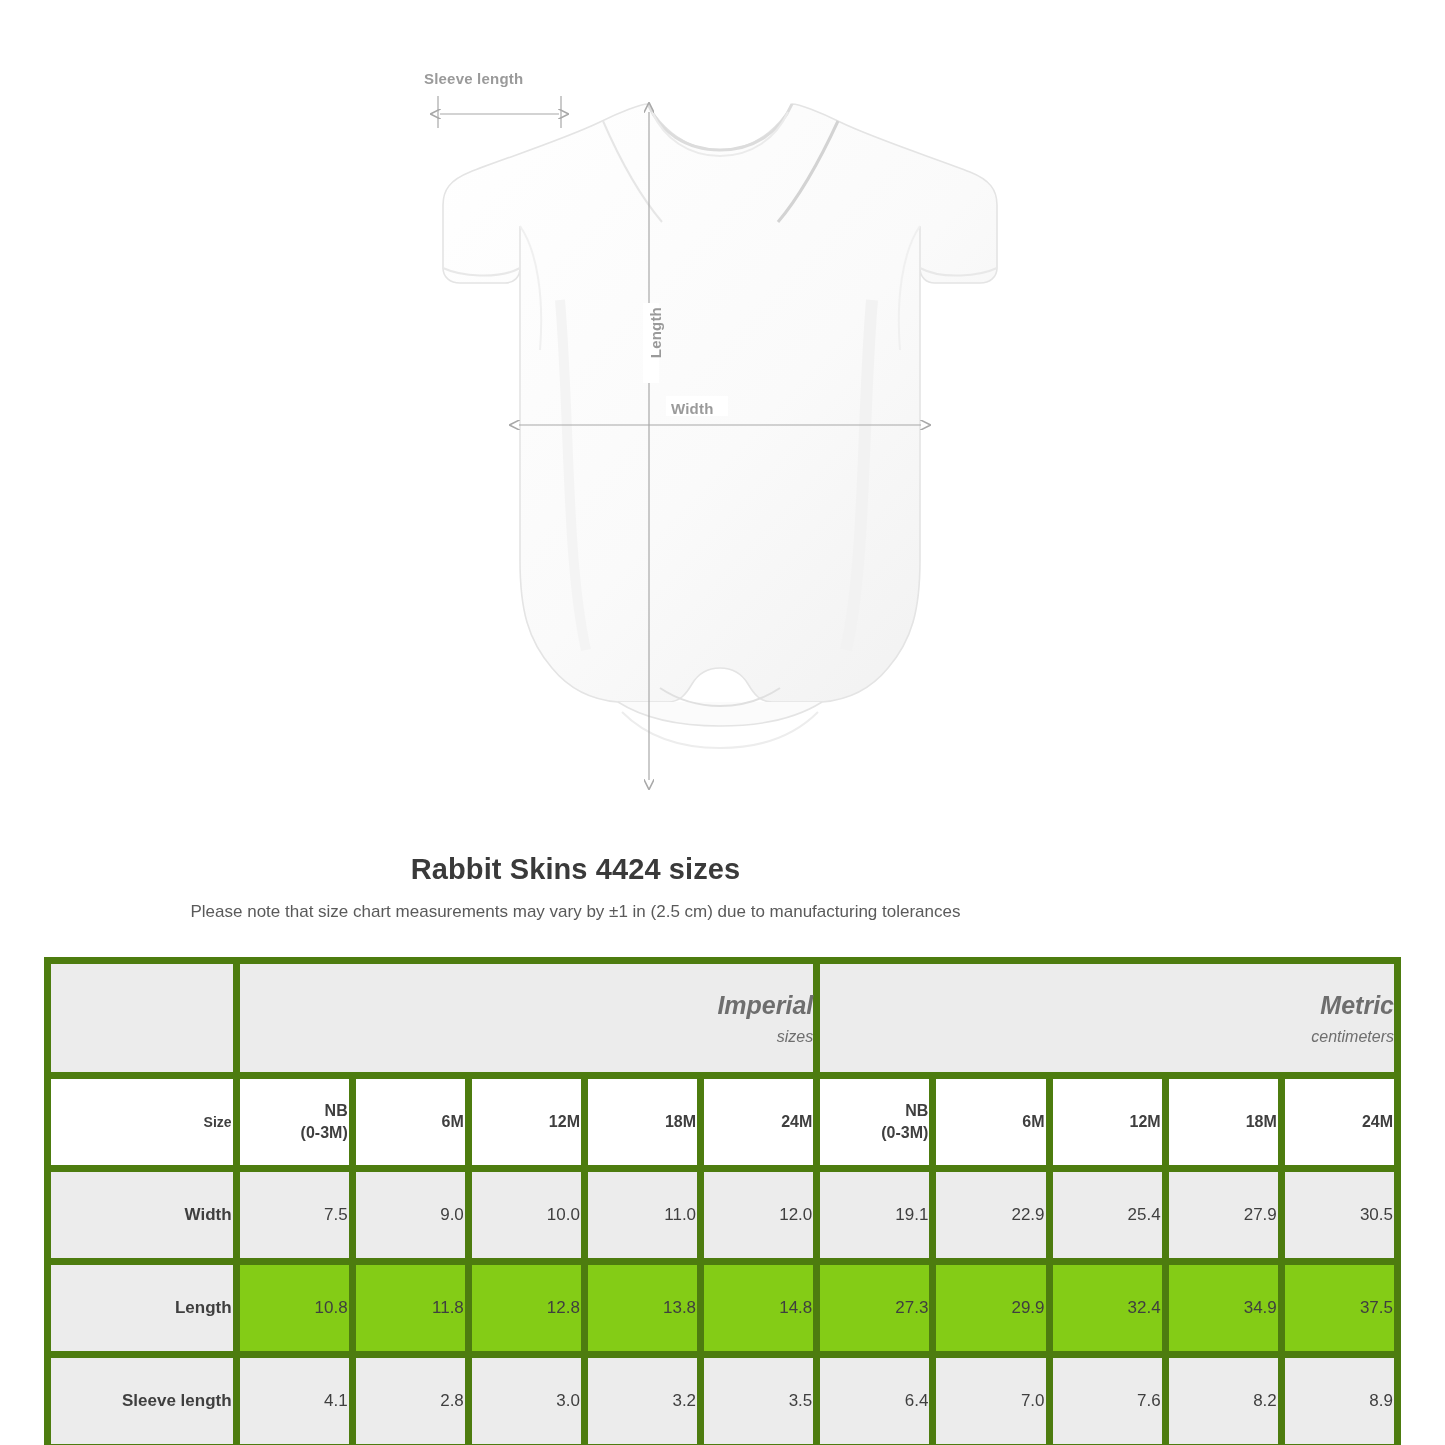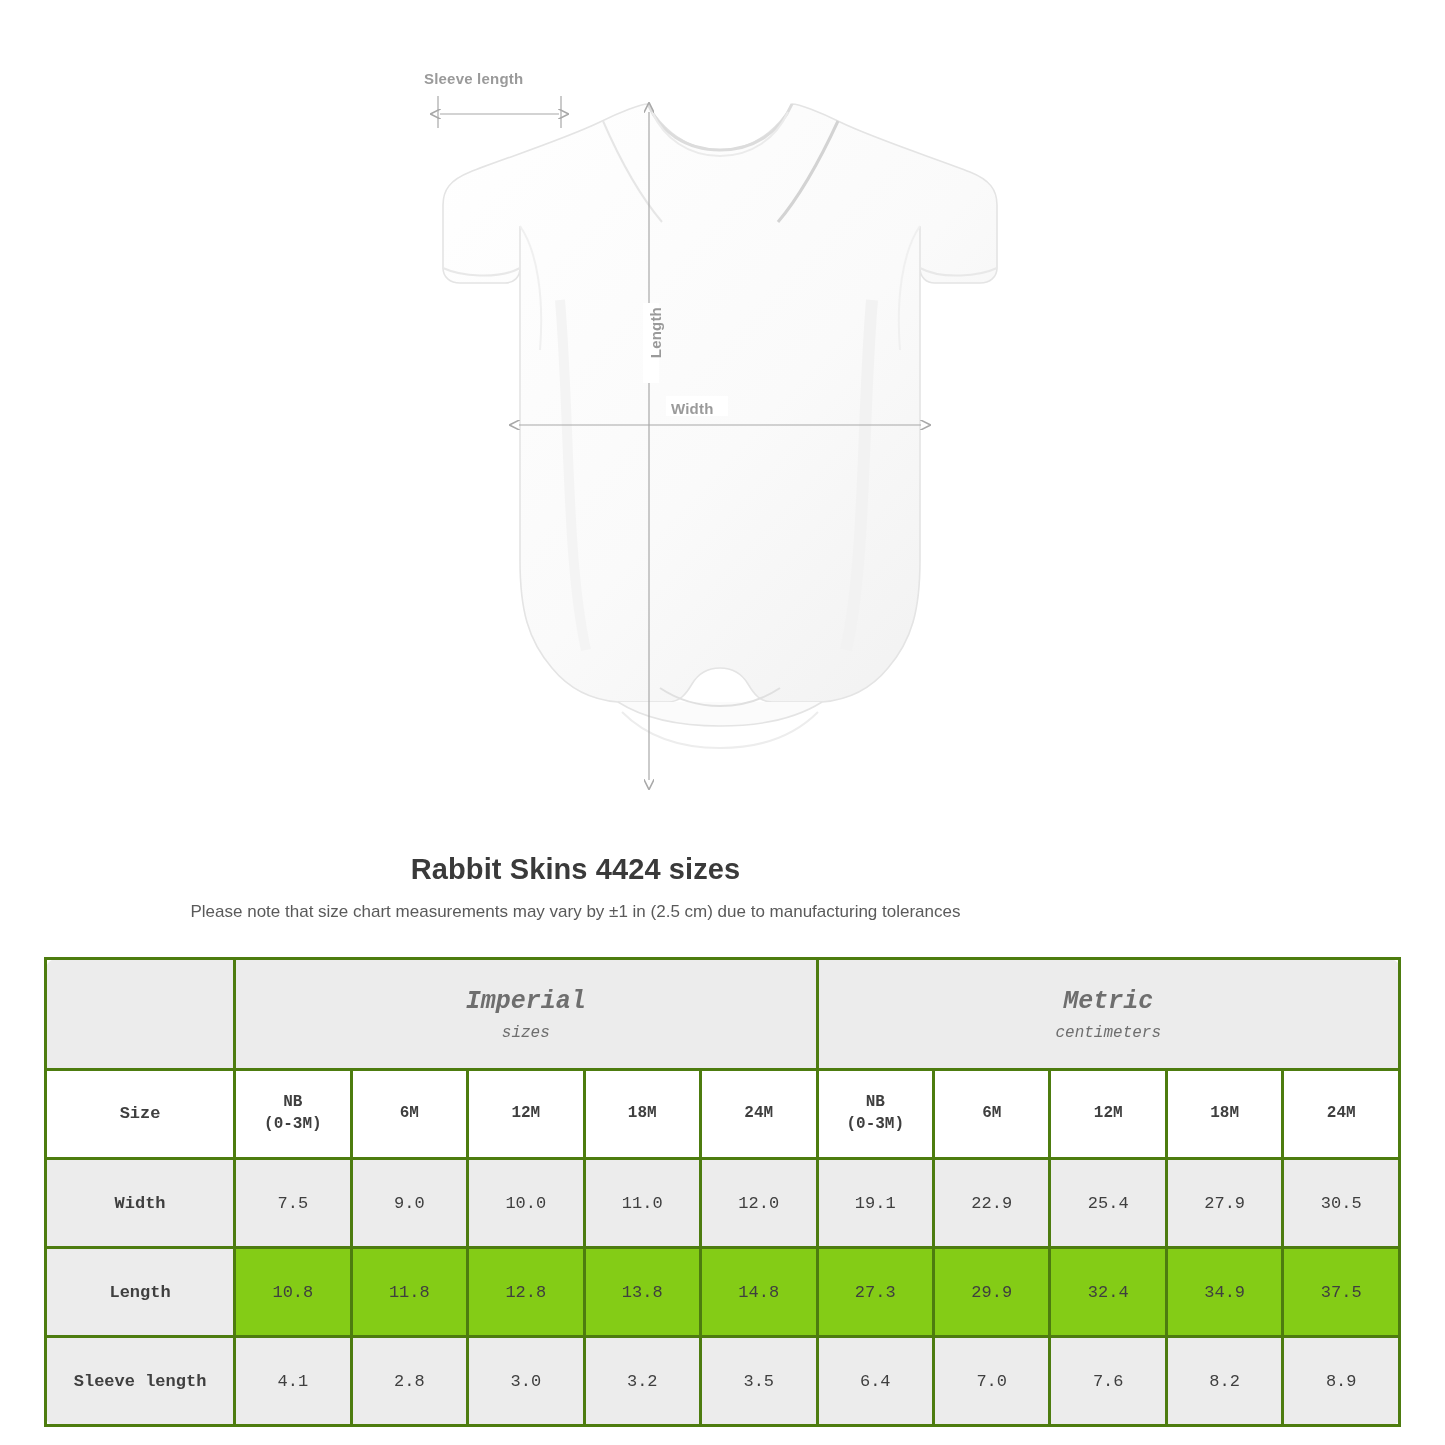--- a/index.html
+++ b/index.html
@@ -76,24 +76,24 @@
   .table-wrap {
     margin: 35px 44px 0 44px;
   }
   table.size-table {
     width: 1357px;
     border-collapse: collapse;
     table-layout: fixed;
   }
   table.size-table td,
   table.size-table th {
-    border: 3px solid #4d7c0f;
-    text-align: center;
+    border: 7px solid #4d7c0f;
+    text-align: right;
     vertical-align: middle;
-    font-family: Liberation Mono, monospace;
+    font-family: Liberation Sans, sans-serif;
   }
   .unit-row td {
     background: #ececec;
     height: 108px;
     padding: 0;
   }
   .unit-row td:first-child {
     border-top-left-radius: 10px;
   }
   .unit-row td:last-child {
@@ -113,21 +113,21 @@
   }
   .head-row td {
     background: #ffffff;
     height: 84px;
     font-size: 16px;
     font-weight: bold;
     color: #3f3f3f;
     line-height: 1.35;
   }
   .head-row td.row-head {
-    font-size: 17px;
+    font-size: 14px;
   }
   .data-row td {
     height: 84px;
     font-size: 17px;
     color: #3f3f3f;
     background: #84cc16;
   }
   .data-row.alt td {
     background: #ececec;
   }

